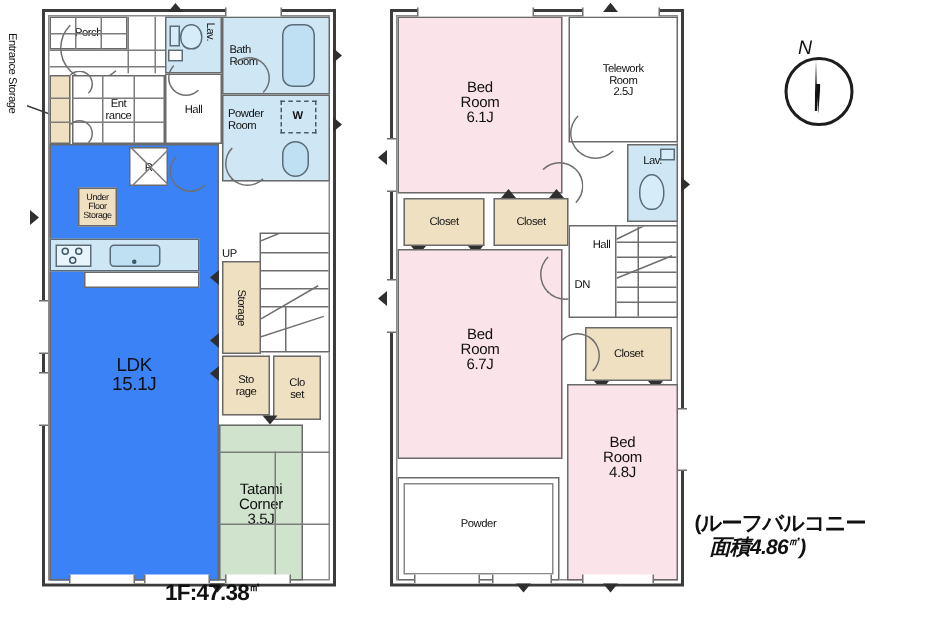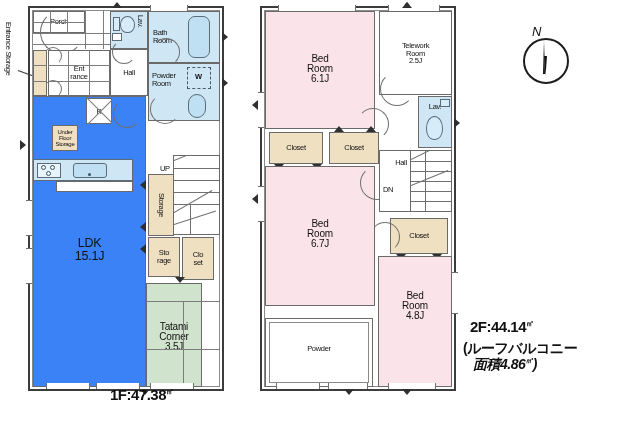--- a/index.html
+++ b/index.html
@@ -188,21 +188,21 @@
     <div class="abs" style="left:56px;top:181px;width:77px;height:11px;border:1px solid #6a6a6a;background:#ffffff;"></div>
 
     <div class="abs" style="left:37px;top:163px;width:24px;height:15px;border:1px solid #5b6b78;background:#e8f4fb;"></div>
     <div class="abs" style="left:41px;top:165px;width:5px;height:5px;border:1px solid #3d5663;border-radius:50%;"></div>
     <div class="abs" style="left:50px;top:165px;width:5px;height:5px;border:1px solid #3d5663;border-radius:50%;"></div>
     <div class="abs" style="left:46px;top:171px;width:5px;height:5px;border:1px solid #3d5663;border-radius:50%;"></div>
 
     <div class="abs" style="left:73px;top:163px;width:34px;height:15px;border:1px solid #5b6b78;border-radius:3px;background:#bfe0f2;"></div>
     <div class="abs" style="left:88px;top:173px;width:3px;height:3px;border-radius:50%;background:#3d5663;"></div>
 
-    <div class="abs lbl-sm" style="left:160px;top:164px;">UP</div>
+    <div class="abs lbl-sm" style="left:148px;top:164px;">UP</div>
     <div class="abs f-white" style="left:173px;top:155px;width:47px;height:80px;border:1px solid #6a6a6a;overflow:hidden;">
       <div class="tread" style="left:0;top:12px;width:47px;"></div>
       <div class="tread" style="left:0;top:24px;width:47px;"></div>
       <div class="tread" style="left:0;top:36px;width:47px;"></div>
       <div class="tread" style="left:0;top:48px;width:47px;"></div>
       <div class="treadv" style="left:16px;top:48px;height:32px;"></div>
       <div class="tread" style="left:0;top:4px;width:47px;transform:rotate(-22deg);transform-origin:left center;"></div>
       <div class="tread" style="left:0;top:56px;width:44px;transform:rotate(-30deg);transform-origin:left center;"></div>
       <div class="tread" style="left:0;top:68px;width:44px;transform:rotate(-18deg);transform-origin:left center;"></div>
     </div>
@@ -347,23 +347,20 @@
     <div class="tri tri-d" style="left:92px;top:389px;"></div>
   </div>
 
   <div class="abs" style="left:515px;top:28px;width:60px;height:60px;">
     <div class="compass-ring" style="left:8px;top:10px;width:42px;height:42px;"></div>
     <div class="needle" style="left:28px;top:12px;width:2px;height:34px;clip-path:polygon(0% 100%, 50% 0%, 100% 100%);"></div>
     <div class="needle" style="left:29px;top:28px;width:3px;height:20px;clip-path:polygon(0% 0%, 100% 0%, 50% 100%);"></div>
     <div class="abs lbl" style="left:17px;top:-4px;font-size:13px;font-style:italic;">N</div>
   </div>
 
-  <div class="cap" style="left:470px;top:318px;">
-    <span>2F:44.14</span><span class="sup">㎡</span>
-  </div>
   <div class="cap-jp" style="left:463px;top:340px;width:155px;">
     <div>(ルーフバルコニー</div>
     <div style="padding-left:10px;font-style:italic;">
       <span>面積4.86</span><span class="sup">㎡</span><span>)</span>
     </div>
   </div>
 
 </div>
 
 </body></html>

